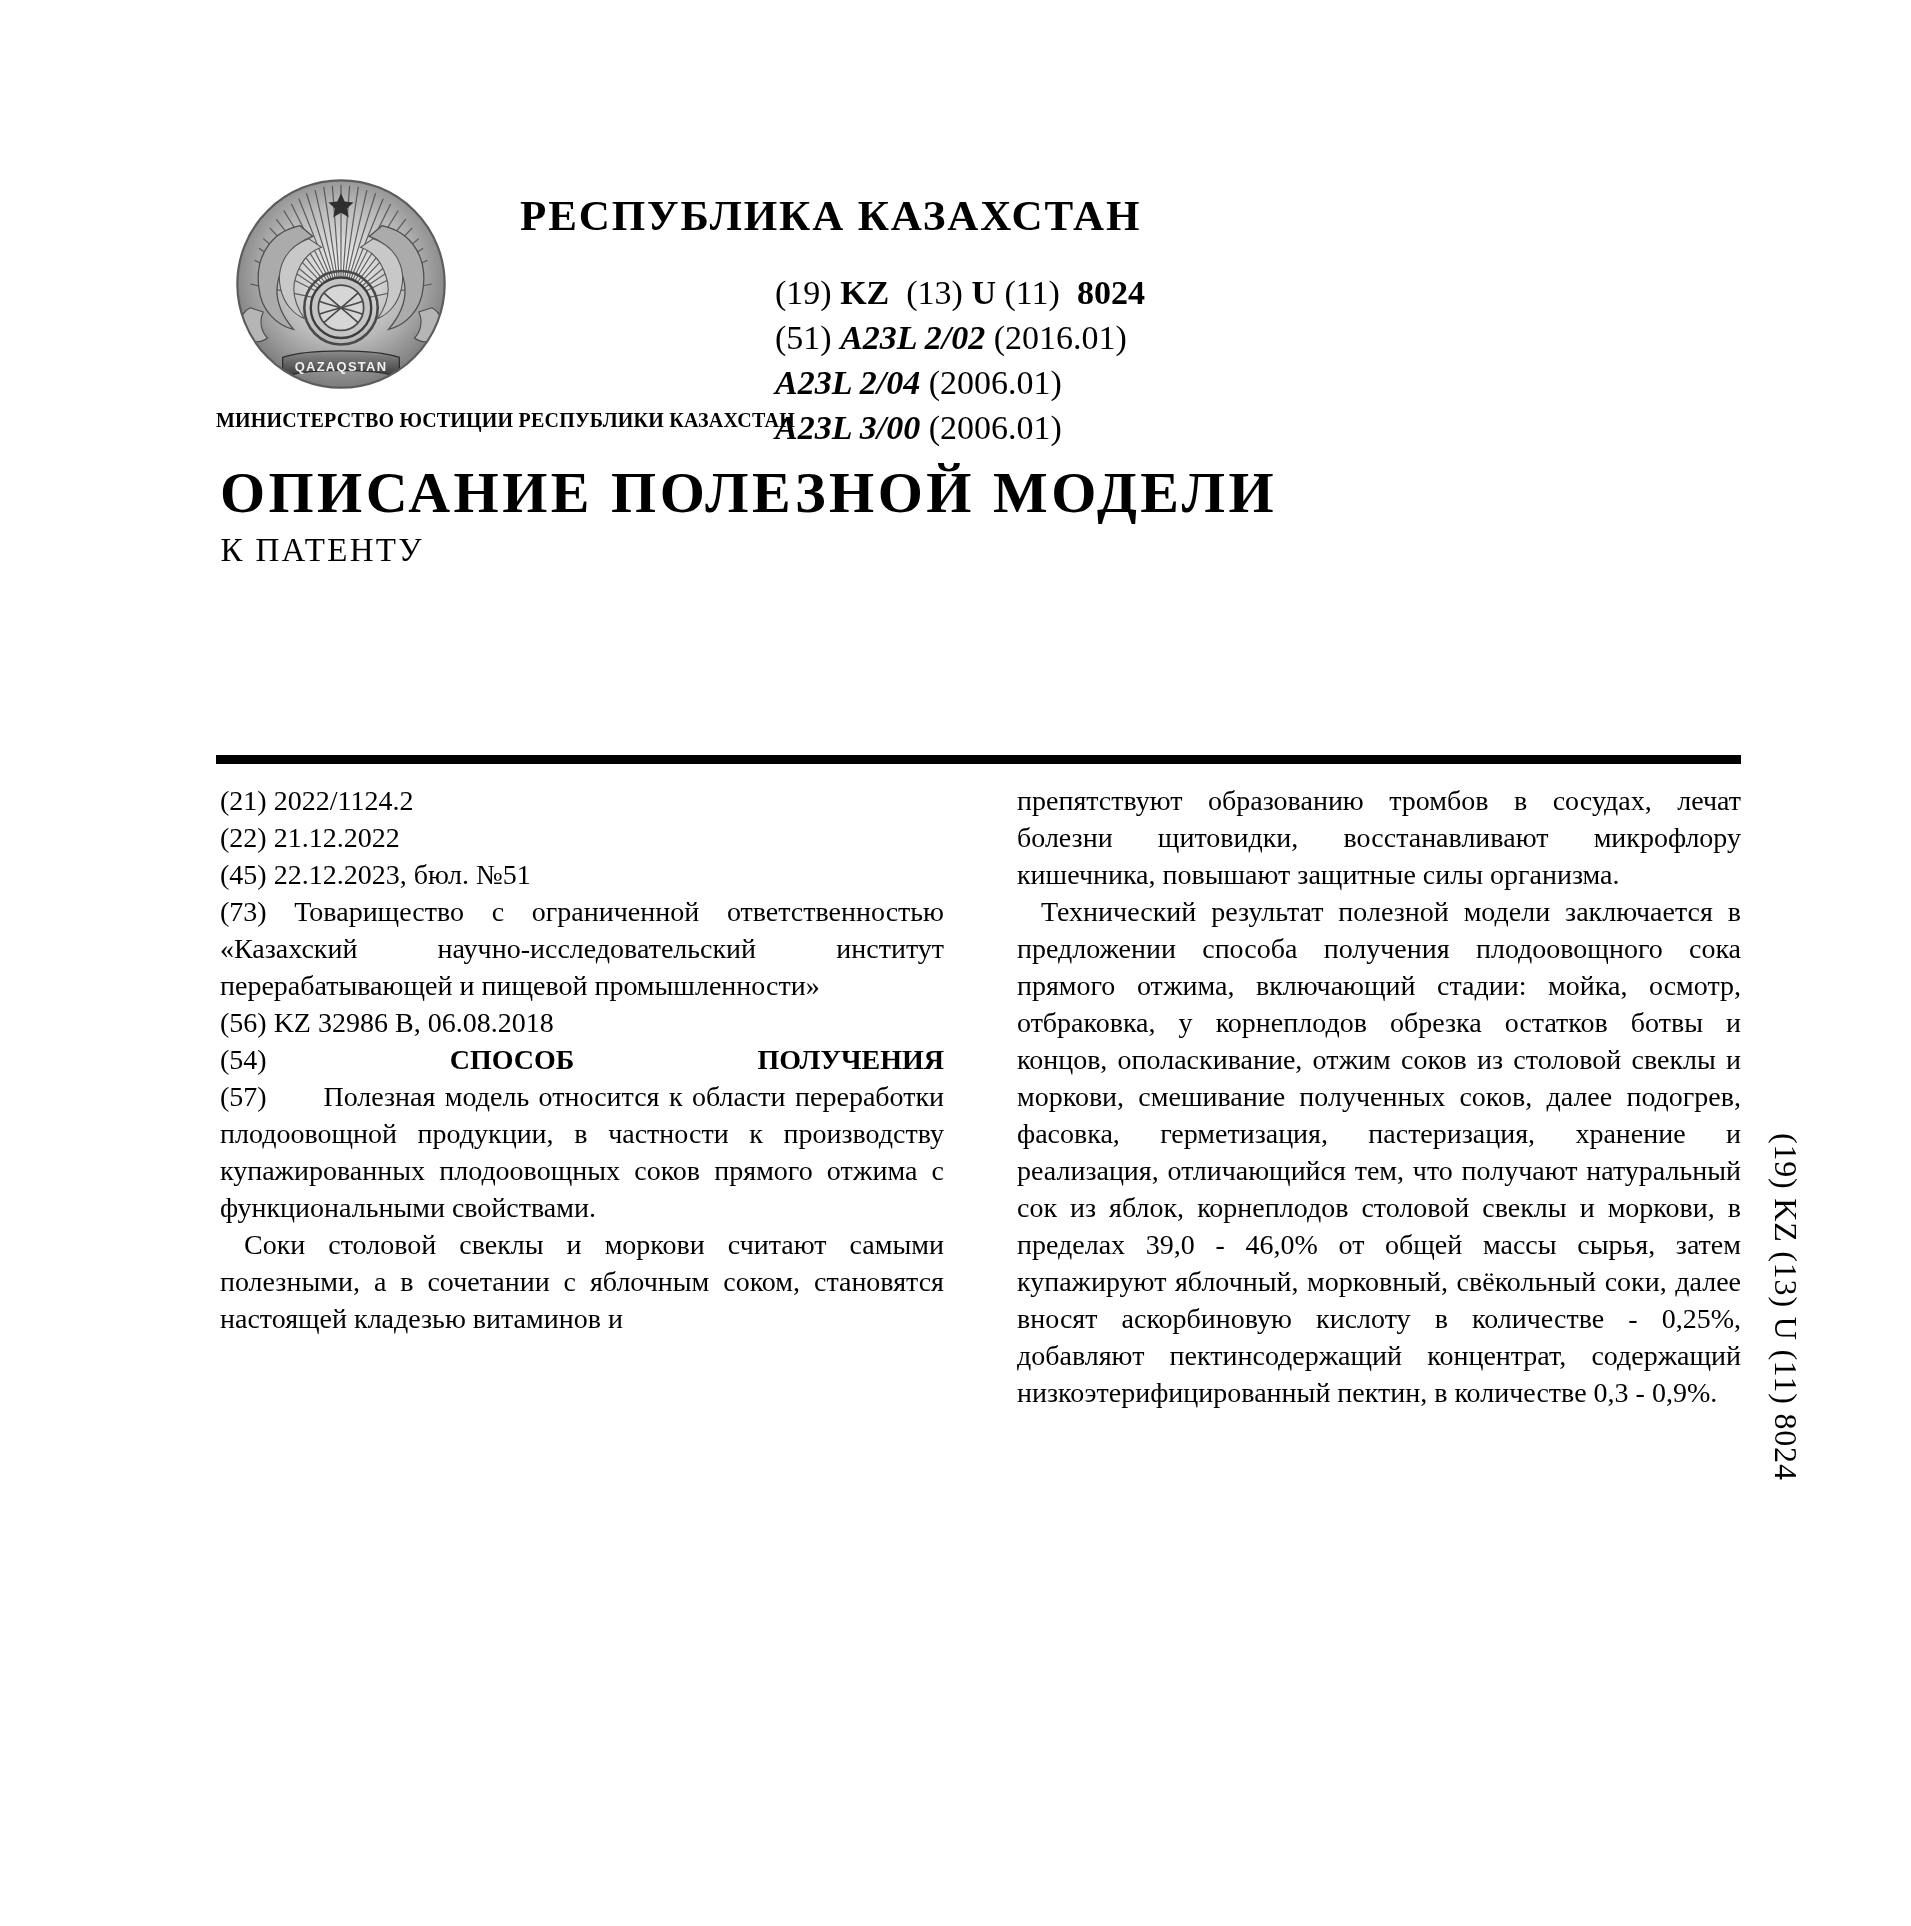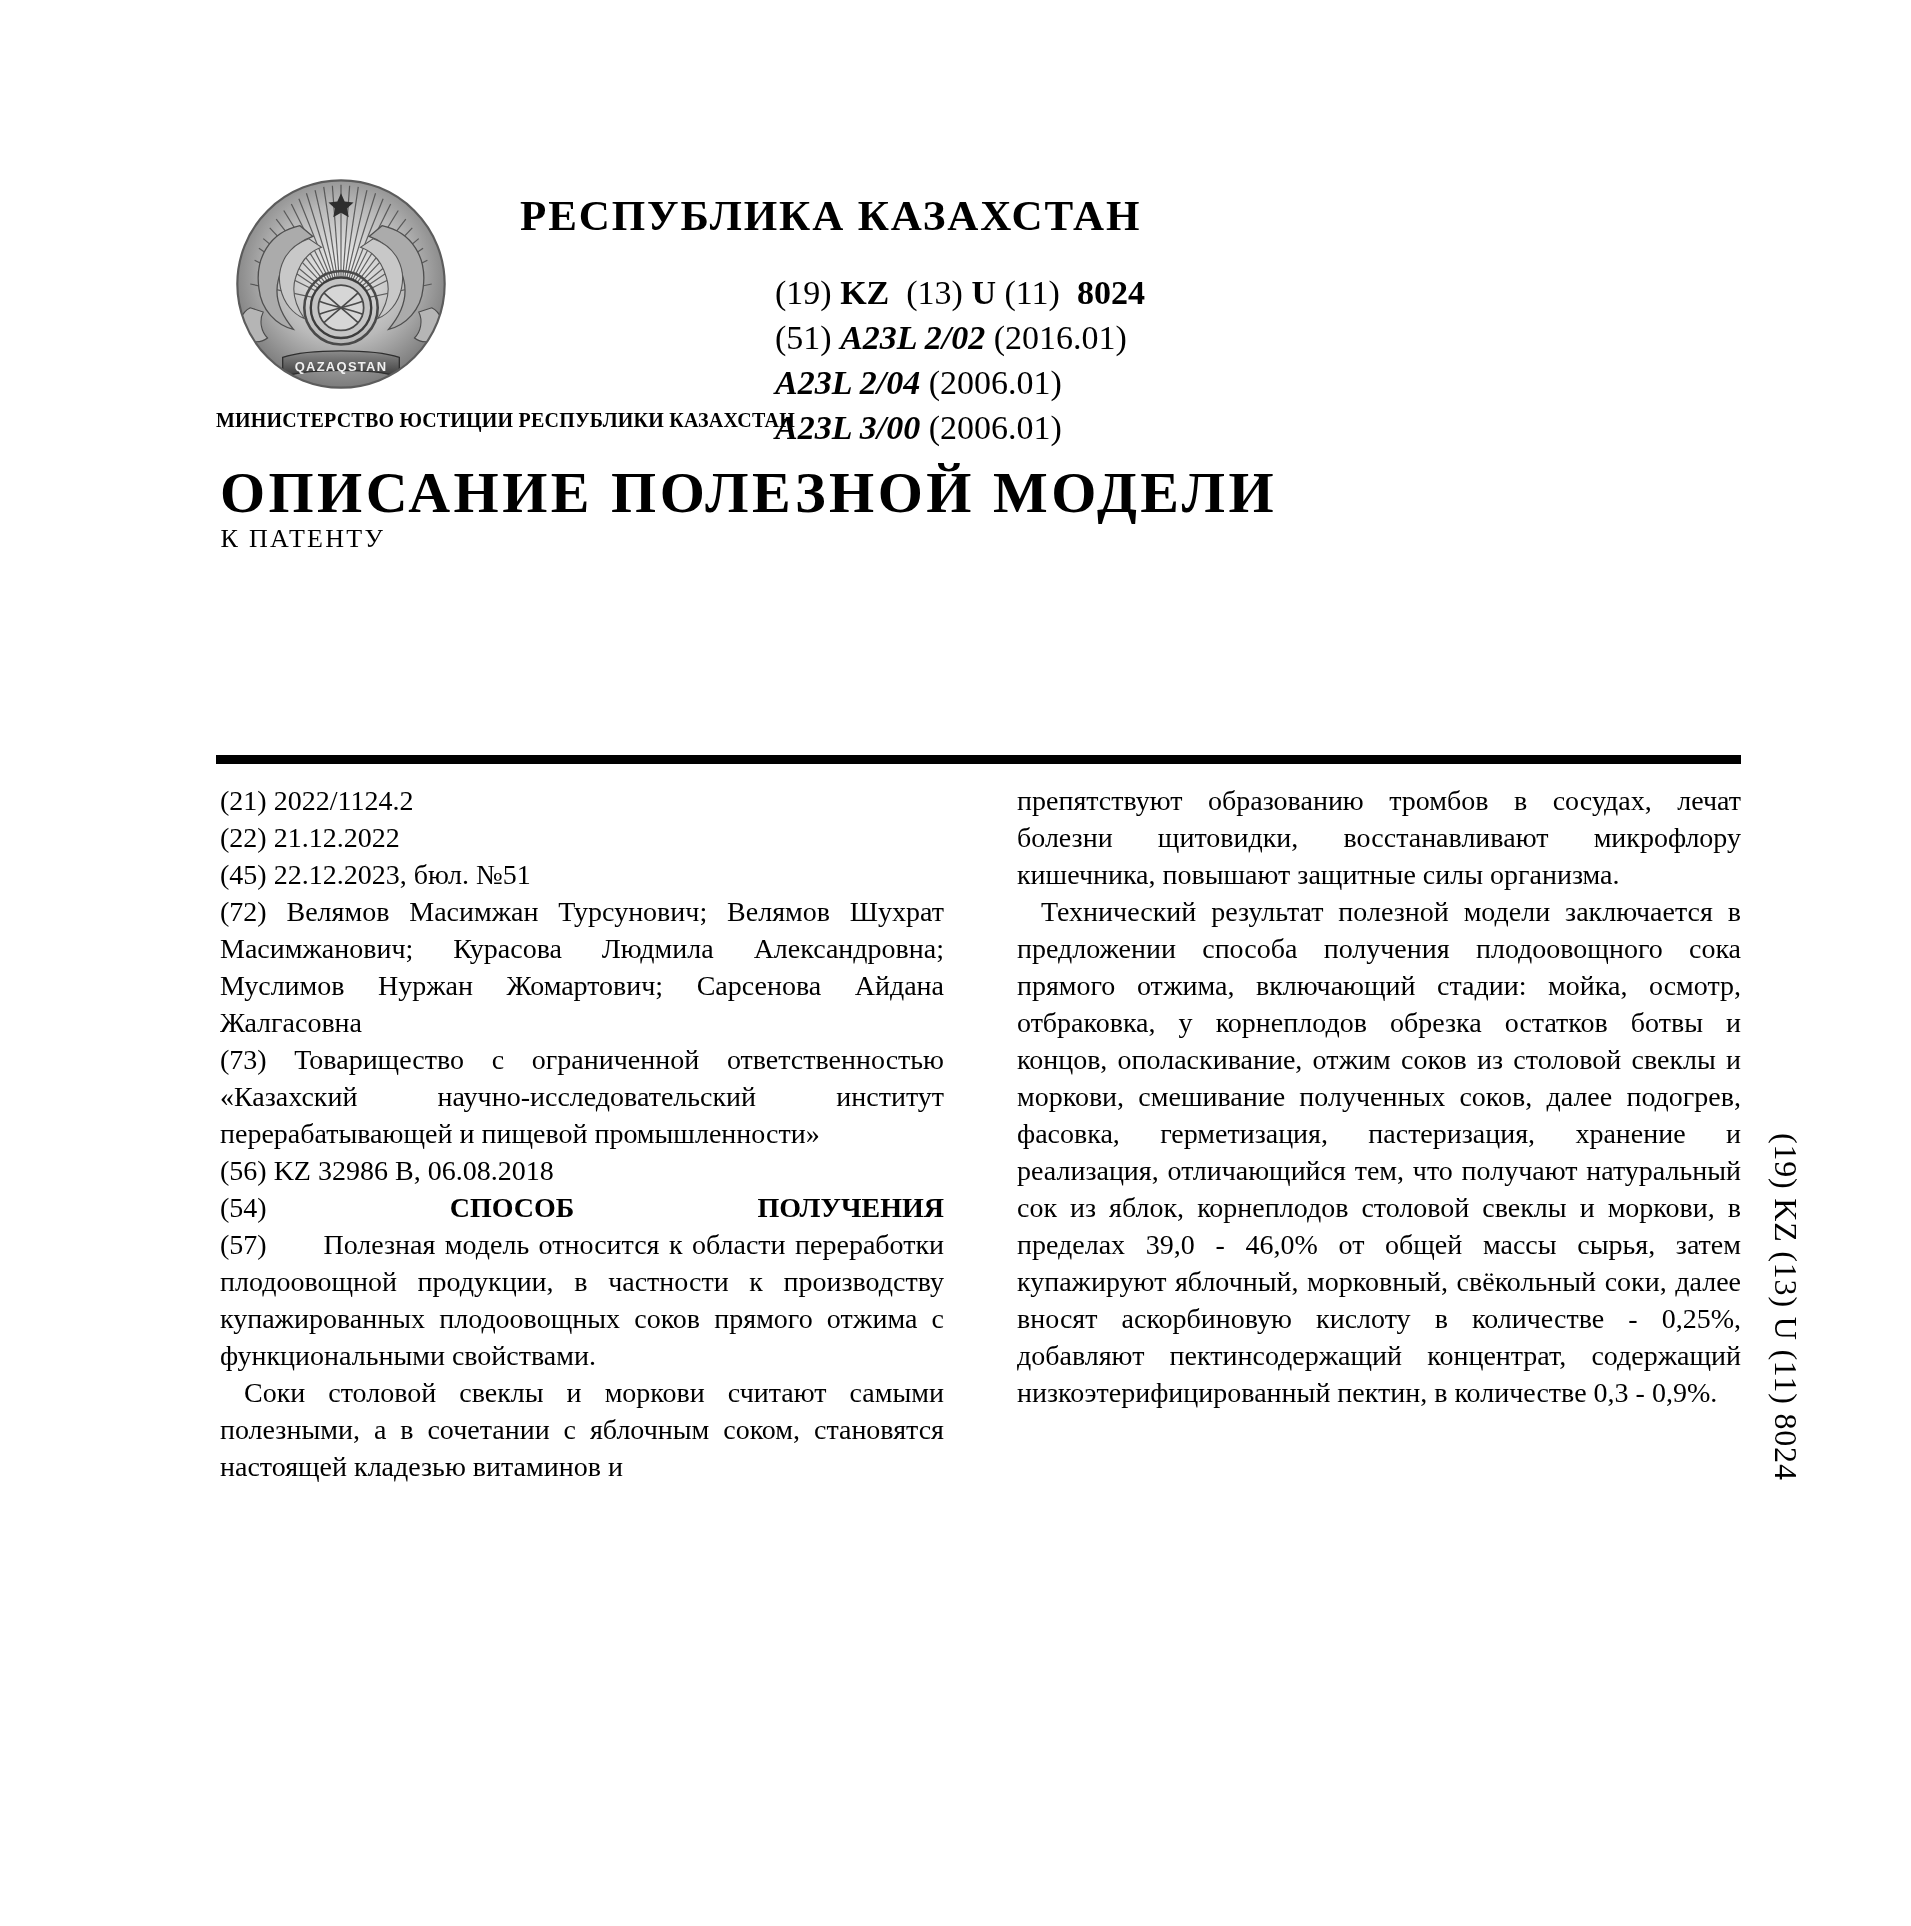--- a/index.html
+++ b/index.html
@@ -80,22 +80,22 @@
     top: 293px;
     font-size: 58px;
     font-weight: bold;
     letter-spacing: 3.5px;
     white-space: nowrap;
   }
 
   .doc-subtitle {
     position: absolute;
     left: 4.6px;
-    top: 358px;
-    font-size: 26px;
+    top: 366px;
+    font-size: 33px;
     letter-spacing: 2.3px;
     white-space: nowrap;
   }
 
   .rule {
     position: absolute;
     left: 216px;
     top: 755px;
     width: 1525px;
     height: 8.5px;
@@ -278,21 +278,20 @@
 
     <div class="doc-subtitle">К  ПАТЕНТУ</div>
   </div>
 
   <div class="rule"></div>
 
   <div class="col col-left">
     <p class="flat">(21)  2022/1124.2</p>
     <p class="flat">(22)  21.12.2022</p>
     <p class="flat">(45)  22.12.2023, бюл. №51</p>
-    <p class="flat">(72)    Велямов Масимжан Турсунович; Велямов Шухрат Масимжанович; Курасова Людмила Александровна; Муслимов Нуржан Жомартович; Сарсенова Айдана Жалгасовна</p>
     <p class="flat">(73)         Товарищество   с   ограниченной ответственностью      «Казахский       научно-исследовательский институт перерабатывающей и пищевой промышленности»</p>
     <p class="flat">(56)  KZ 32986 B, 06.08.2018</p>
 
     <p class="flat stretch bld">
       <span class="bld" style="font-weight:normal">(54)</span>
       <span>СПОСОБ          ПОЛУЧЕНИЯ</span>
     </p>
 
     <p class="flat">
       <span>(57)</span>

